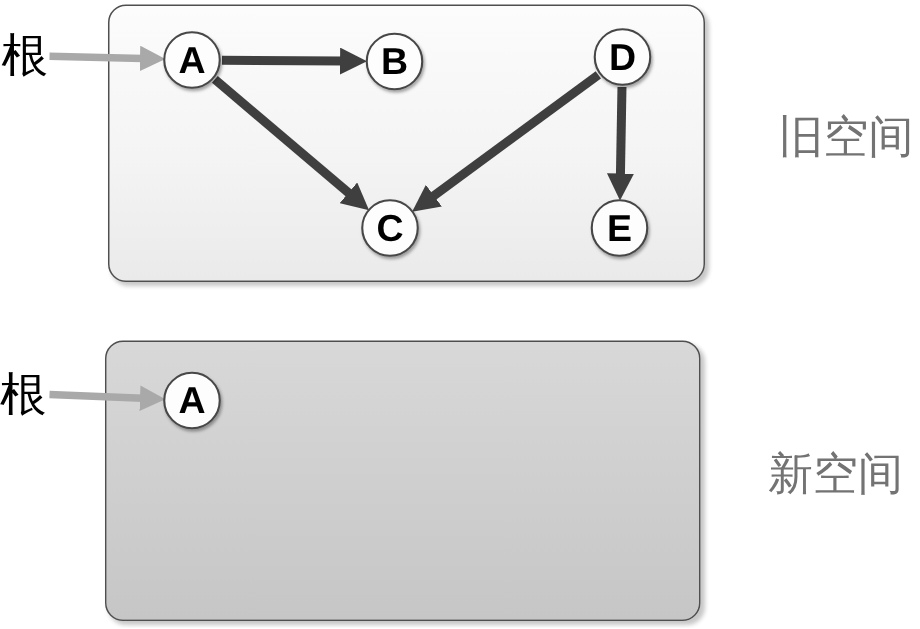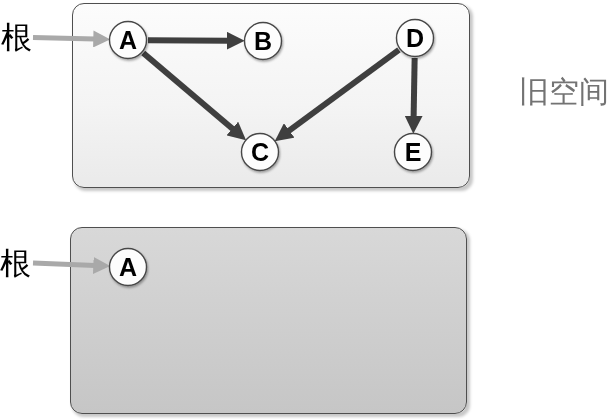--- a/index.html
+++ b/index.html
@@ -99,14 +99,15 @@
         <g>
           <circle cx="128" cy="267" r="18.5" fill="#fdfdfd" stroke="#474747" stroke-width="1.4" filter="url(#nodeShadow)"></circle>
           <text x="128" y="275.5" text-anchor="middle" class="node-letter" fill="#000000">A</text>
         </g>
       </g>
   </svg>
 
   <div class="root-label old">根</div>
   <div class="root-label new">根</div>
   <div class="space-label old">旧空间</div>
+  <div class="space-label new">新空间</div>
 
 </div>
 
 </body></html>

